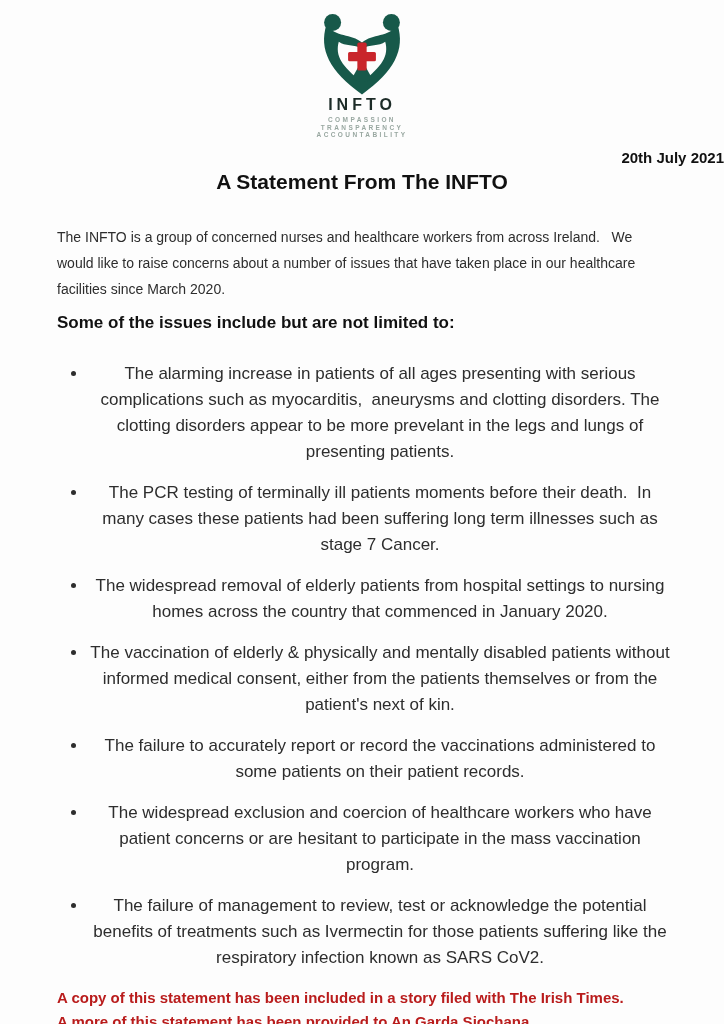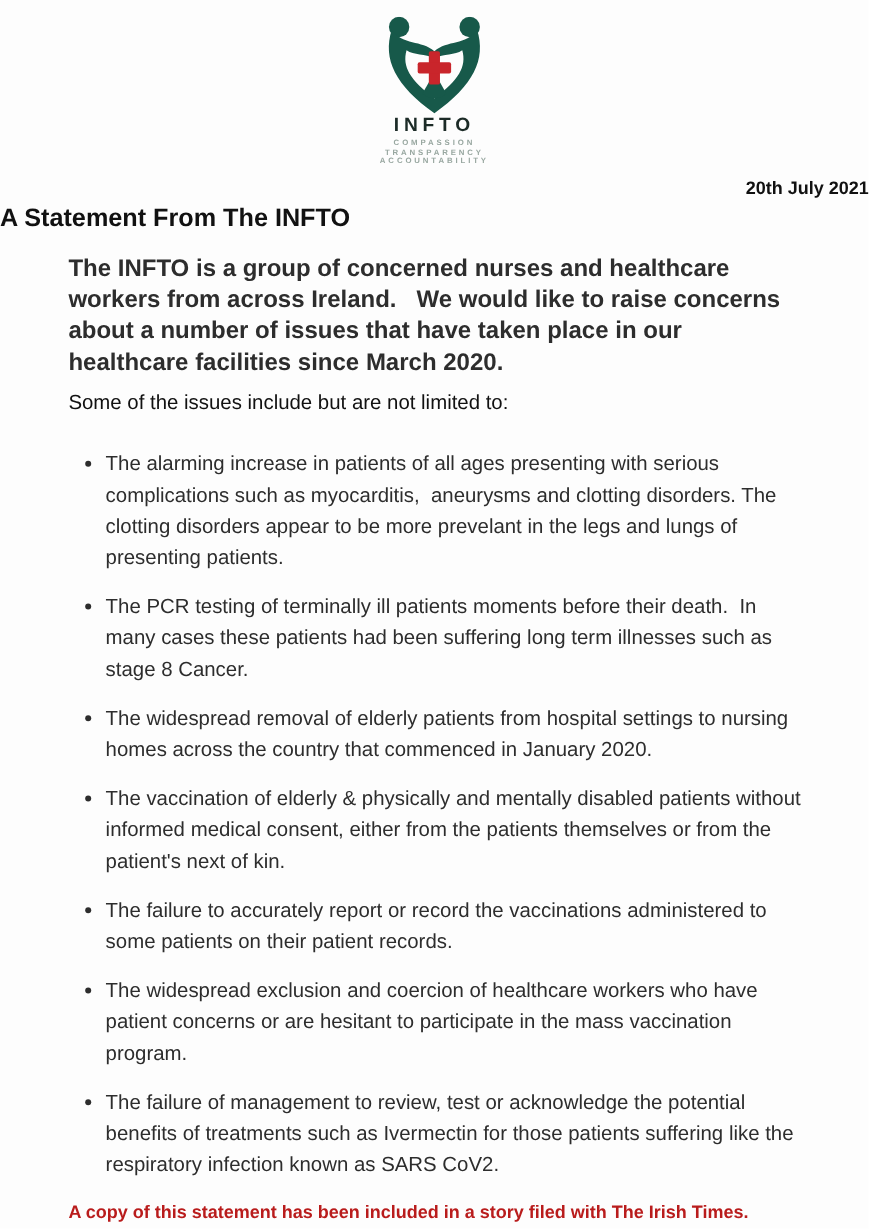--- a/index.html
+++ b/index.html
@@ -19,35 +19,34 @@
   }
   .tagline{
     margin-top:3px;font-size:6.5px;font-weight:bold;
     letter-spacing:2.4px;color:#98a7a0;line-height:7.5px;
   }
   .date{
     text-align:right;font-weight:bold;font-size:15px;
     color:#111;margin-top:9px;line-height:19px;
   }
   .title{
-    text-align:left;font-weight:bold;font-size:21px;
+    text-align:center;font-weight:bold;font-size:21px;
     color:#111;margin-top:2px;line-height:25px;
   }
   .content{padding:0 52px 0 57px;}
   .intro{
-    margin-top:17px;font-size:20px;line-height:26px;
+    margin-top:30px;font-size:14px;line-height:26px;
     white-space:pre-wrap;
-    font-weight:bold;
   }
   .issues-heading{
-    margin-top:10px;font-weight:normal;font-size:17px;
+    margin-top:10px;font-weight:bold;font-size:17px;
     color:#111;line-height:22px;
   }
   ul.issues{
-    margin:27px 0 0 0;padding-left:31px;list-style:disc;
+    margin:27px 0 0 0;padding-left:31px;list-style:disc;text-align:center;
   }
   ul.issues li{
     font-size:17px;line-height:26px;margin-bottom:15px;
     white-space:pre-wrap;
   }
   ul.issues li::marker{color:#2d2d2d;}
   .footer{
     margin-top:8px;font-weight:bold;font-size:15px;
     line-height:24px;color:#b91c1c;
   }
@@ -93,21 +92,21 @@
   <div class="date">20th July 2021</div>
   <div class="title">A Statement From The INFTO</div>
 
   <div class="content">
     <div class="intro">The INFTO is a group of concerned nurses and healthcare workers from across Ireland.   We would like to raise concerns about a number of issues that have taken place in our healthcare facilities since March 2020.</div>
 
     <div class="issues-heading">Some of the issues include but are not limited to:</div>
 
     <ul class="issues">
       <li>The alarming increase in patients of all ages presenting with serious complications such as myocarditis,  aneurysms and clotting disorders. The clotting disorders appear to be more prevelant in the legs and lungs of presenting patients.</li>
-      <li>The PCR testing of terminally ill patients moments before their death.  In many cases these patients had been suffering long term illnesses such as stage 8 Cancer.</li>
+      <li>The PCR testing of terminally ill patients moments before their death.  In many cases these patients had been suffering long term illnesses such as stage 7 Cancer.</li>
       <li>The widespread removal of elderly patients from hospital settings to nursing homes across the country that commenced in January 2020.</li>
       <li>The vaccination of elderly &amp; physically and mentally disabled patients without informed medical consent, either from the patients themselves or from the patient's next of kin.</li>
       <li>The failure to accurately report or record the vaccinations administered to some patients on their patient records.</li>
       <li>The widespread exclusion and coercion of healthcare workers who have patient concerns or are hesitant to participate in the mass vaccination program.</li>
       <li>The failure of management to review, test or acknowledge the potential benefits of treatments such as Ivermectin for those patients suffering like the respiratory infection known as SARS CoV2.</li>
     </ul>
 
     <div class="footer">
       <div>A copy of this statement has been included in a story filed with The Irish Times.</div>
       <div>A more of this statement has been provided to An Garda Siochana.</div>

